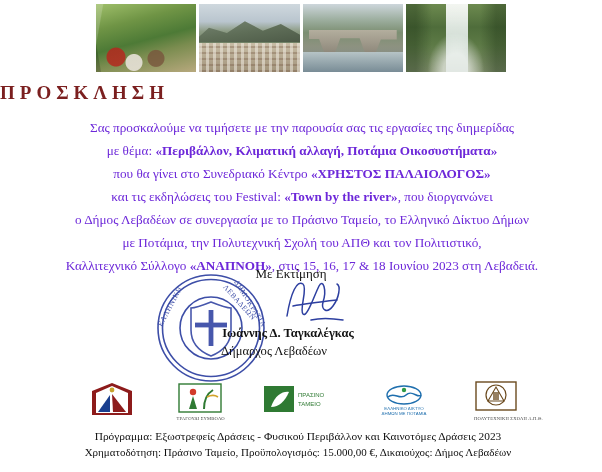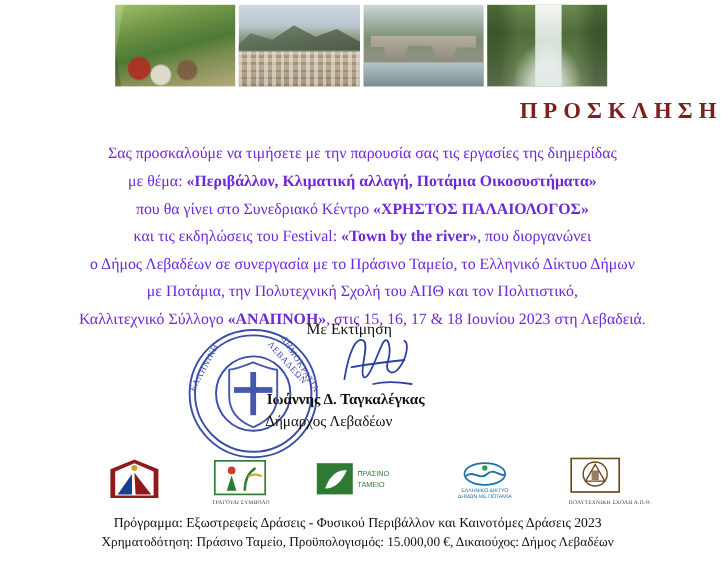--- a/index.html
+++ b/index.html
@@ -133,21 +133,21 @@
       linear-gradient(90deg, rgba(20,40,15,0.35) 0 10%, rgba(0,0,0,0) 26%),
       linear-gradient(270deg, rgba(20,40,15,0.35) 0 10%, rgba(0,0,0,0) 26%);
   }
 
   
   .title {
     position: absolute;
     top: 82px;
     left: 0;
     width: 602px;
-    text-align: right;
+    text-align: left;
     font-family: "Liberation Serif", serif;
     font-weight: bold;
     font-size: 19px;
     letter-spacing: 5px;
     color: #7b1f1f;
   }
 
   
   .body-text {
     position: absolute;

